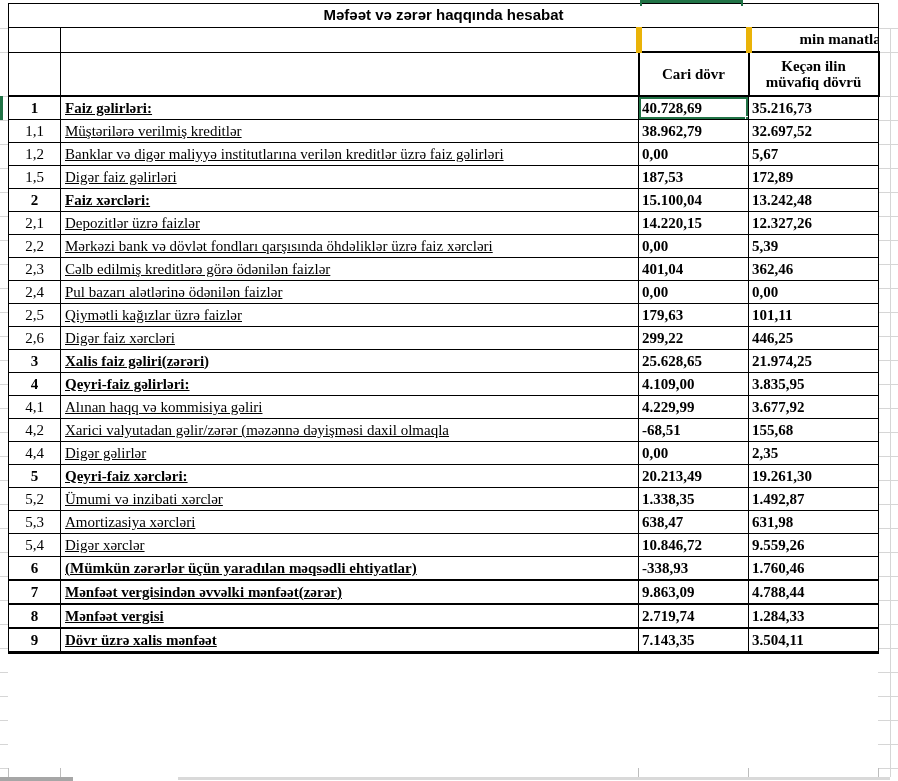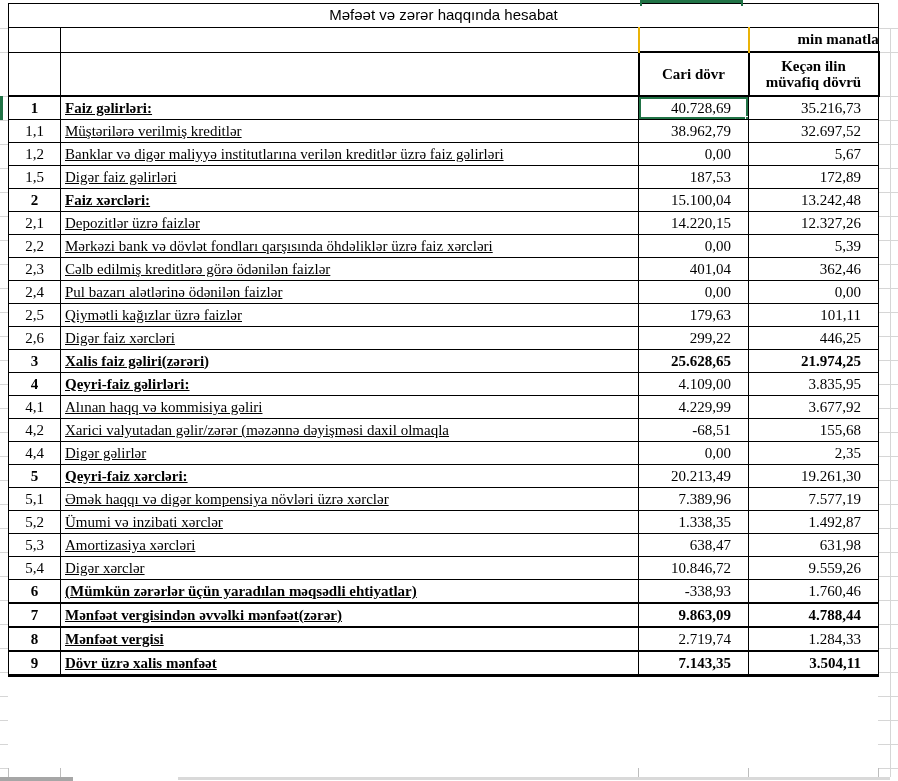--- a/index.html
+++ b/index.html
@@ -11,33 +11,33 @@
   table{
     position:absolute;left:8px;top:3px;width:870px;
     border-collapse:collapse;table-layout:fixed;
   }
   td{
     border:1px solid #000;font-size:15px;line-height:1.1;
     vertical-align:middle;padding:0 3px;color:#000;position:relative;
     overflow:hidden;white-space:nowrap;
   }
   
-  td.title-cell{height:23px;text-align:center;font-family:"Liberation Sans",sans-serif;font-weight:normal;font-size:15px;margin-top:19px;}
+  td.title-cell{height:23px;text-align:center;font-family:"Liberation Sans",sans-serif;font-weight:bold;font-size:15px;margin-top:19px;}
   
   tr.unit-row td{height:23px;border-top:1px solid #000;}
-  td.lg{border-left:2px solid #eab308;padding-left:48px;}
+  td.lg{border-left:6px solid #eab308;padding-left:48px;}
   td.unit-cell{text-align:right;font-weight:bold;padding-right:2px;}
   
   tr.header-row td{height:42px;text-align:center;font-weight:bold;border-bottom:2px solid #000;}
   tr.header-row td.hthick{border:2px solid #000;}
   
   tr.data-row td{height:22px;}
   td.c-num{text-align:center;}
   td.c-label{text-align:left;padding-left:4px;text-decoration:underline;}
-  td.c-val{text-align:right;padding-right:17px;}
+  td.c-val{padding-right:7px;font-weight:bold;}
   .b{font-weight:bold;}
   tr.thick-top td{border-top:2px solid #000;}
   tr.thick-bottom td{border-bottom:3px solid #000;}
   
   td.sel{box-shadow:inset 0 0 0 2px #217346;}
   .handle{position:absolute;right:-4px;bottom:-4px;width:7px;height:7px;box-sizing:border-box;
           background:#217346;border:1px solid #fff;z-index:6;}
   
   .abs{position:absolute;}
   .top-green{left:640px;top:0;width:103px;height:3px;z-index:5;}
@@ -206,26 +206,20 @@
       <td class="c-val">0,00</td>
       <td class="c-val">2,35</td>
     </tr>
         <tr class="data-row">
       <td class="c-num b">5</td>
       <td class="c-label b">Qeyri-faiz xərcləri:</td>
       <td class="c-val">20.213,49</td>
       <td class="c-val">19.261,30</td>
     </tr>
         <tr class="data-row">
-      <td class="c-num">5,1</td>
-      <td class="c-label">Əmək haqqı və digər kompensiya növləri üzrə xərclər</td>
-      <td class="c-val">7.389,96</td>
-      <td class="c-val">7.577,19</td>
-    </tr>
-        <tr class="data-row">
       <td class="c-num">5,2</td>
       <td class="c-label">Ümumi və inzibati xərclər</td>
       <td class="c-val">1.338,35</td>
       <td class="c-val">1.492,87</td>
     </tr>
         <tr class="data-row">
       <td class="c-num">5,3</td>
       <td class="c-label">Amortizasiya xərcləri</td>
       <td class="c-val">638,47</td>
       <td class="c-val">631,98</td>

